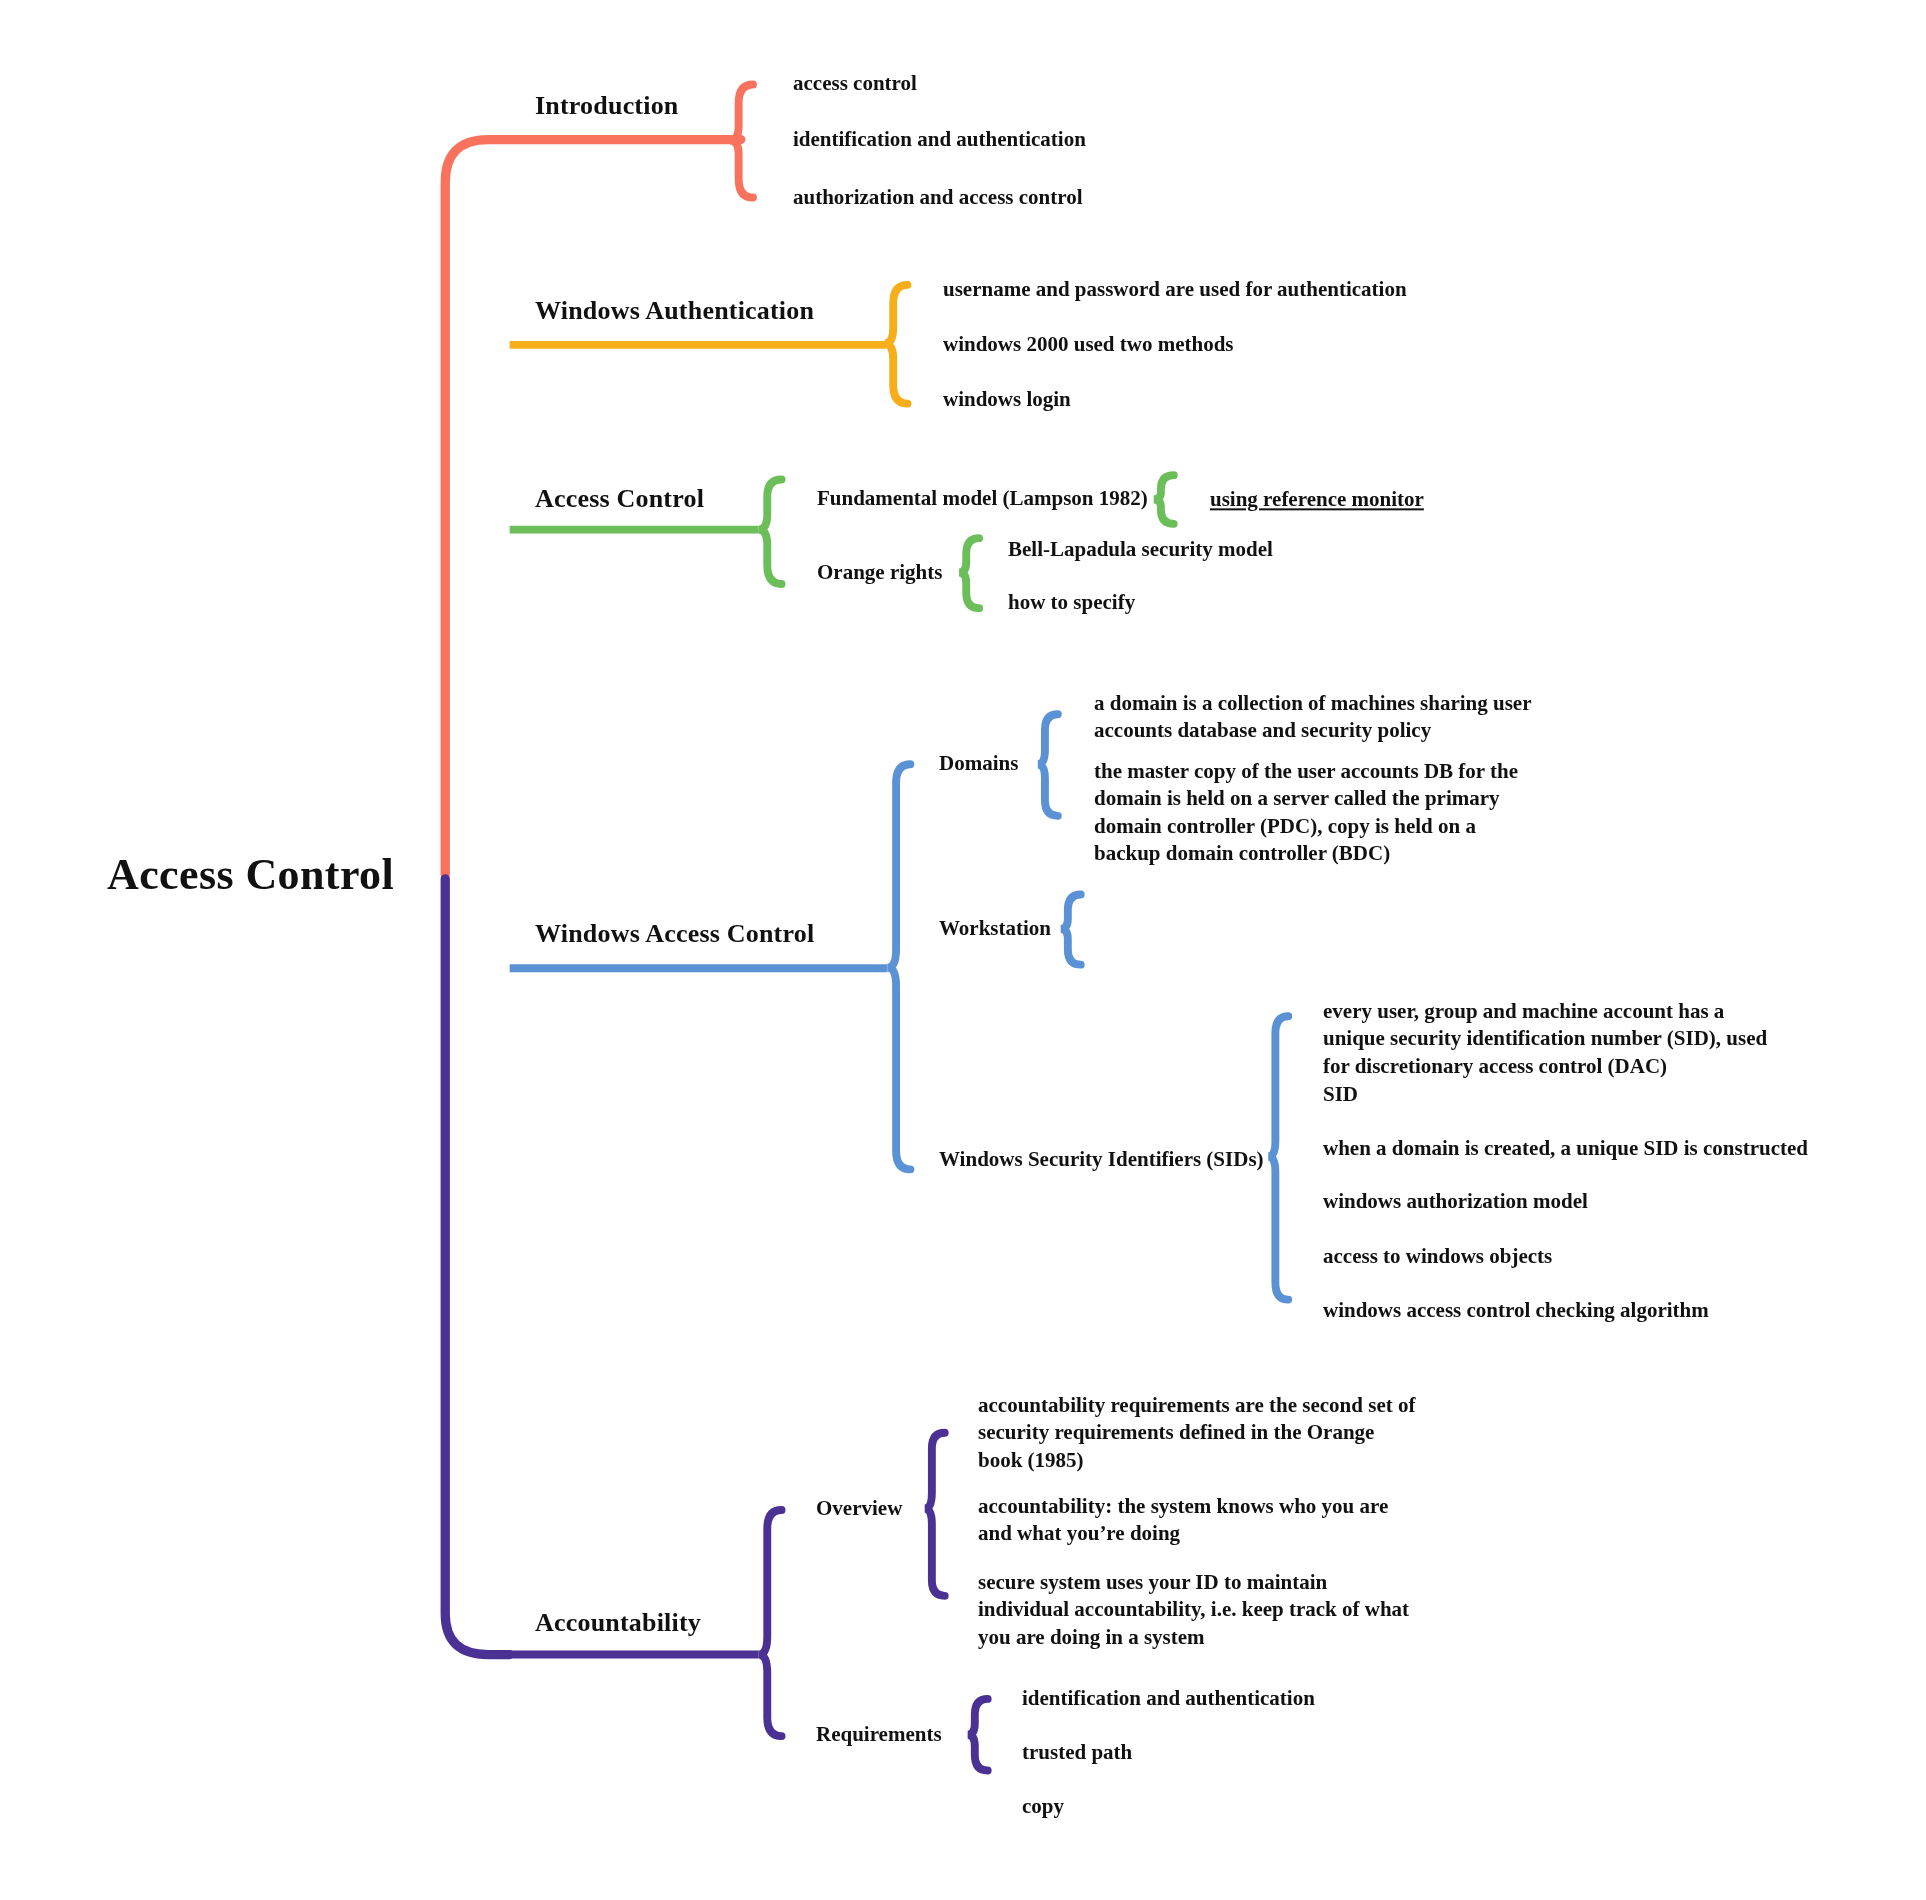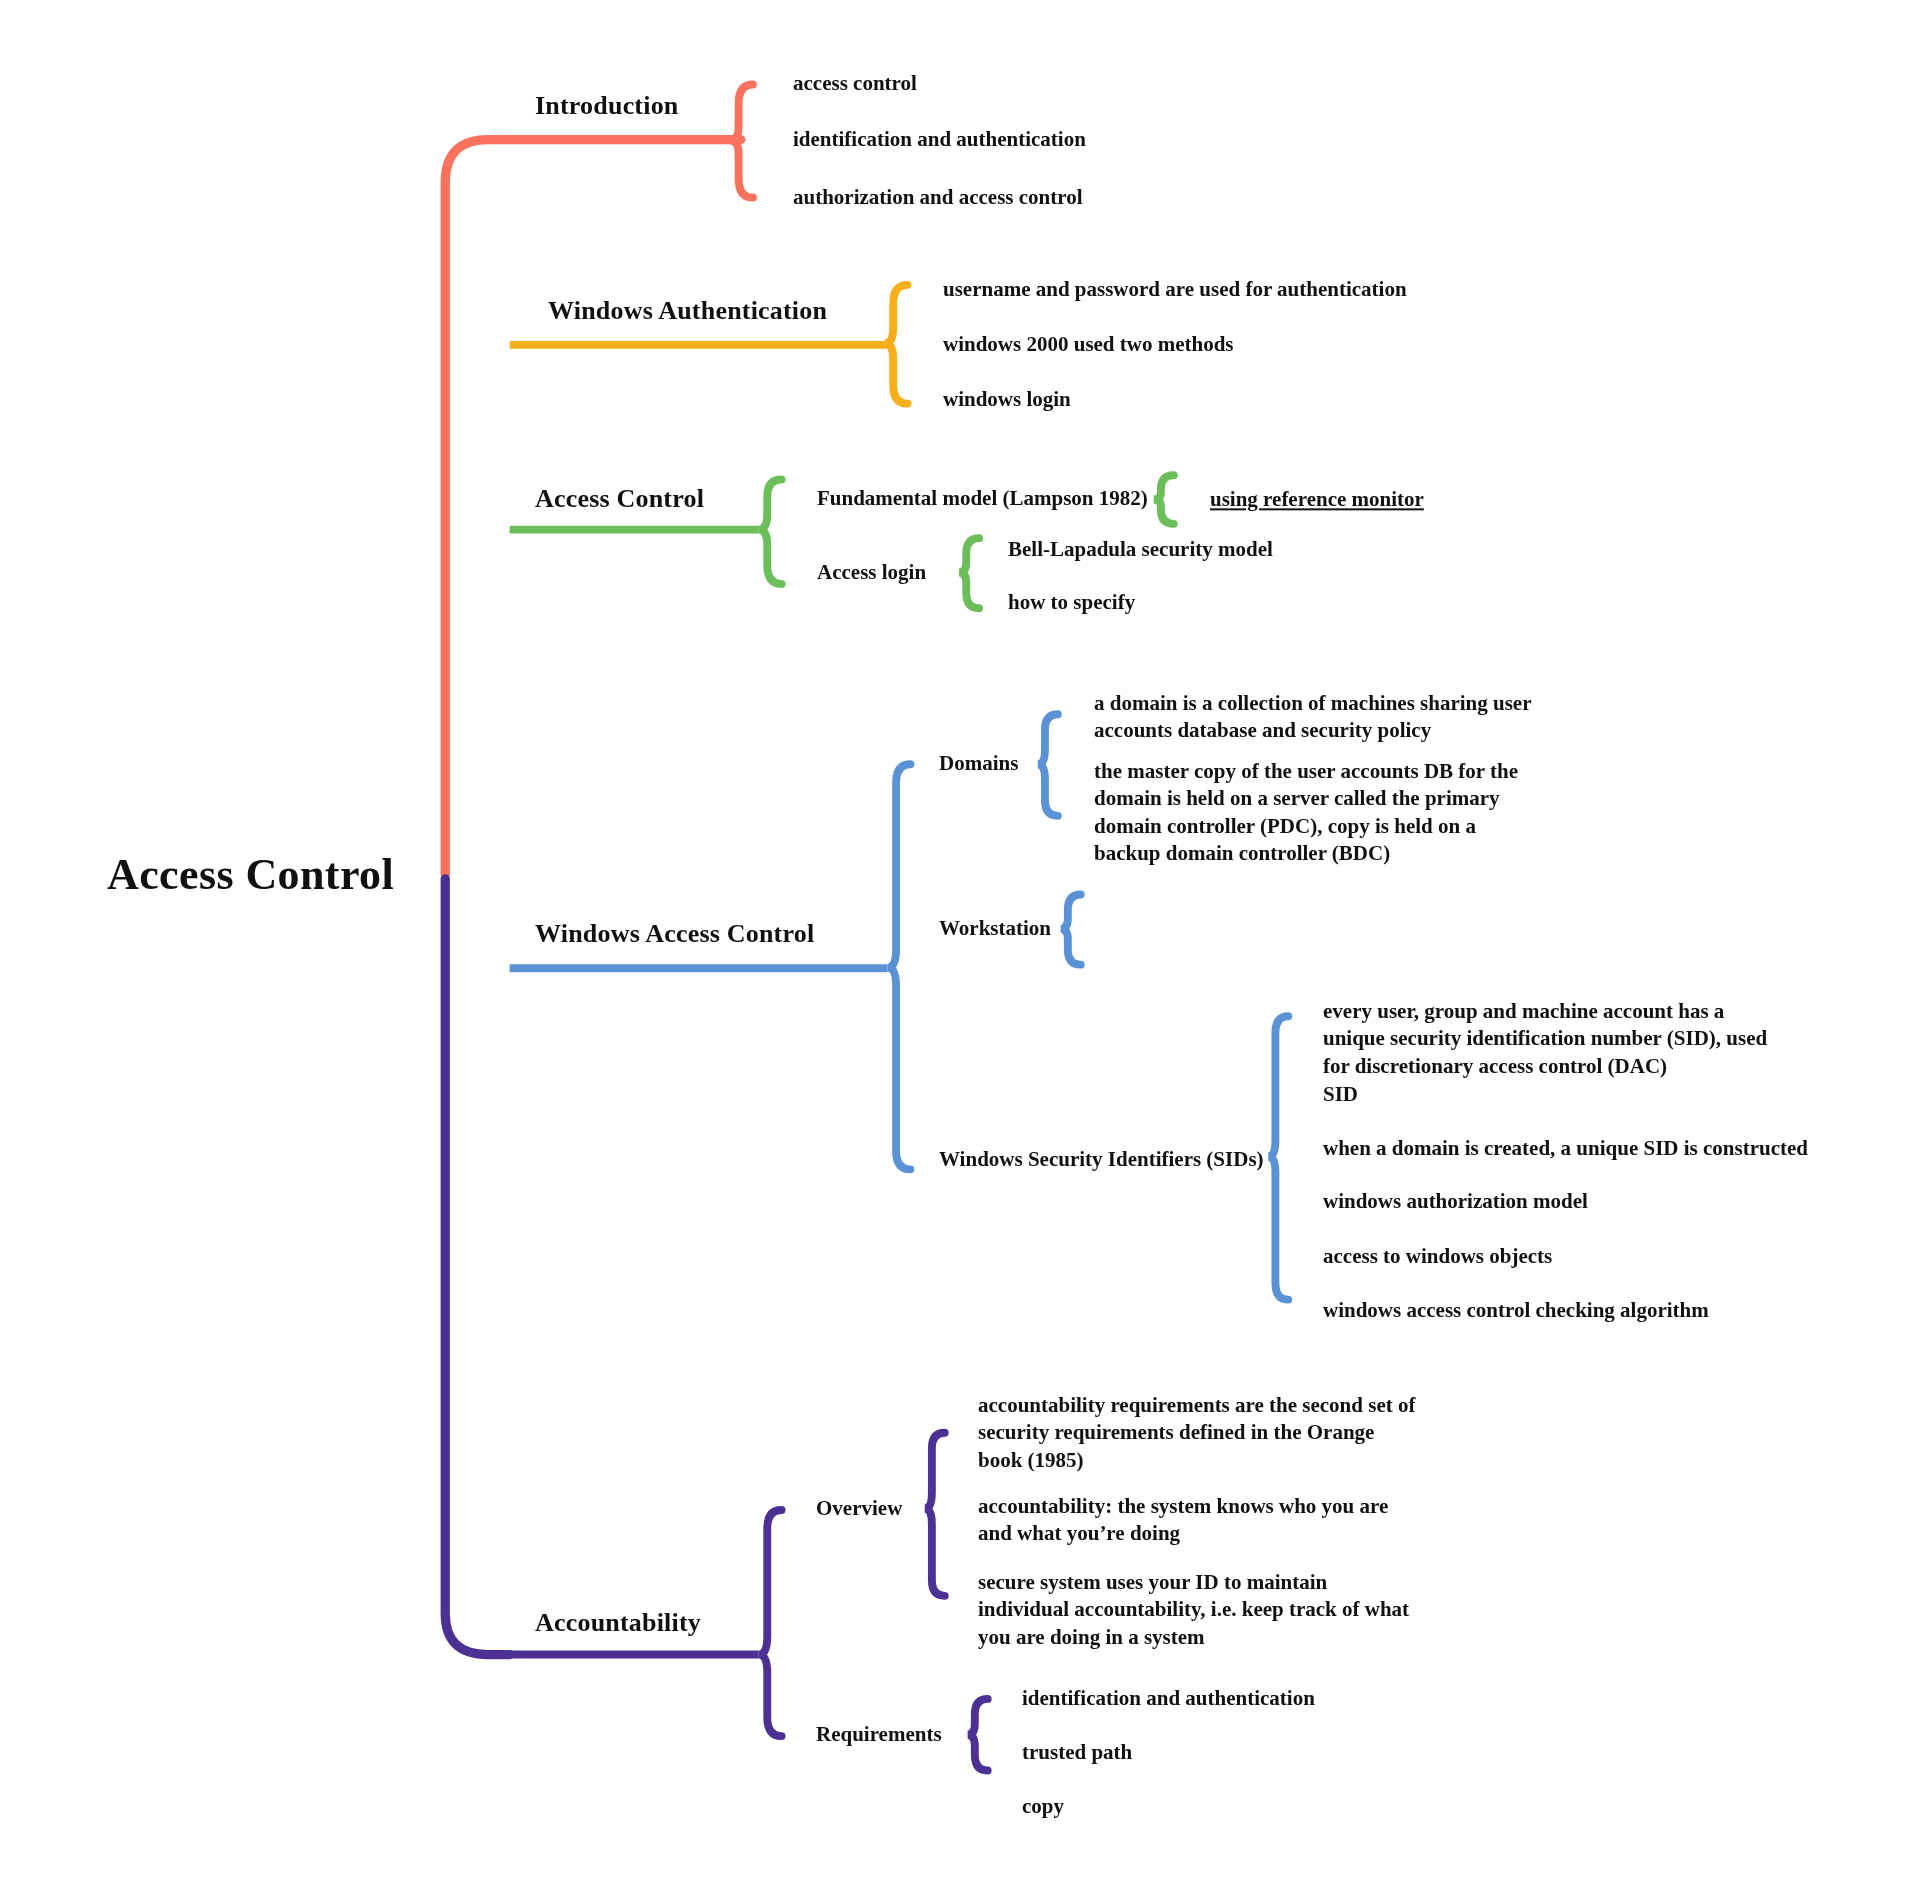--- a/index.html
+++ b/index.html
@@ -109,32 +109,32 @@
   </svg>
 
   <div class="node root-node center-left" style="left:107px; top:875px;">Access Control</div>
 
   <div class="node l1-node center-left" style="left:535px; top:106px;">Introduction</div>
 
   <div class="node leaf-node center-left" style="left:793px; top:84px;">access control</div>
   <div class="node leaf-node center-left" style="left:793px; top:140px;">identification and authentication</div>
   <div class="node leaf-node center-left" style="left:793px; top:198px;">authorization and access control</div>
 
-  <div class="node l1-node center-left" style="left:535px; top:311px;margin-left:13px;">Windows Authentication</div>
+  <div class="node l1-node center-left" style="left:535px; top:311px;">Windows Authentication</div>
 
   <div class="node leaf-node center-left" style="left:943px; top:290px;">username and password are used for authentication</div>
   <div class="node leaf-node center-left" style="left:943px; top:345px;">windows 2000 used two methods</div>
   <div class="node leaf-node center-left" style="left:943px; top:400px;">windows login</div>
 
   <div class="node l1-node center-left" style="left:535px; top:499px;">Access Control</div>
 
   <div class="node l2-node center-left" style="left:817px; top:499px;">Fundamental model (Lampson 1982)</div>
   <div class="node l3-node center-left" style="left:1210px; top:500px;text-decoration:underline;">using reference monitor</div>
 
-  <div class="node l2-node center-left" style="left:817px; top:573px;">Access login</div>
+  <div class="node l2-node center-left" style="left:817px; top:573px;">Orange rights</div>
   <div class="node l3-node center-left" style="left:1008px; top:550px;">Bell-Lapadula security model</div>
   <div class="node l3-node center-left" style="left:1008px; top:603px;">how to specify</div>
 
   <div class="node l1-node center-left" style="left:535px; top:934px;">Windows Access Control</div>
 
   <div class="node l2-node center-left" style="left:939px; top:764px;text-align:center;">Domains</div>
   <div class="node leaf-node center-left" style="left:1094px; top:717px;">a domain is a collection of machines sharing user
 accounts database and security policy</div>
   <div class="node leaf-node center-left" style="left:1094px; top:813px;">the master copy of the user accounts DB for the
 domain is held on a server called the primary

